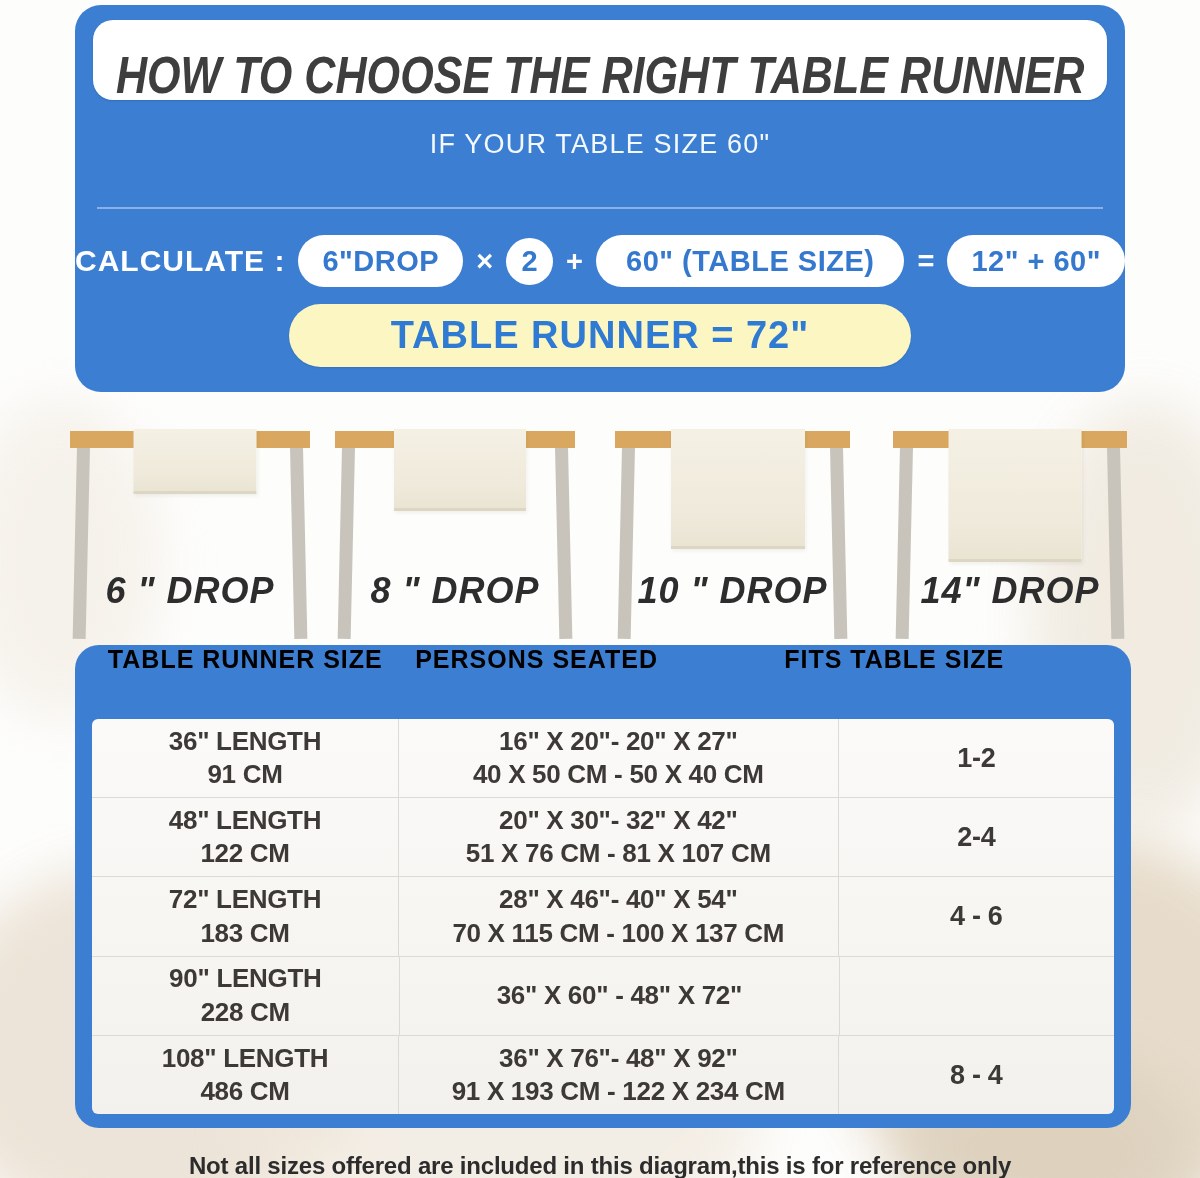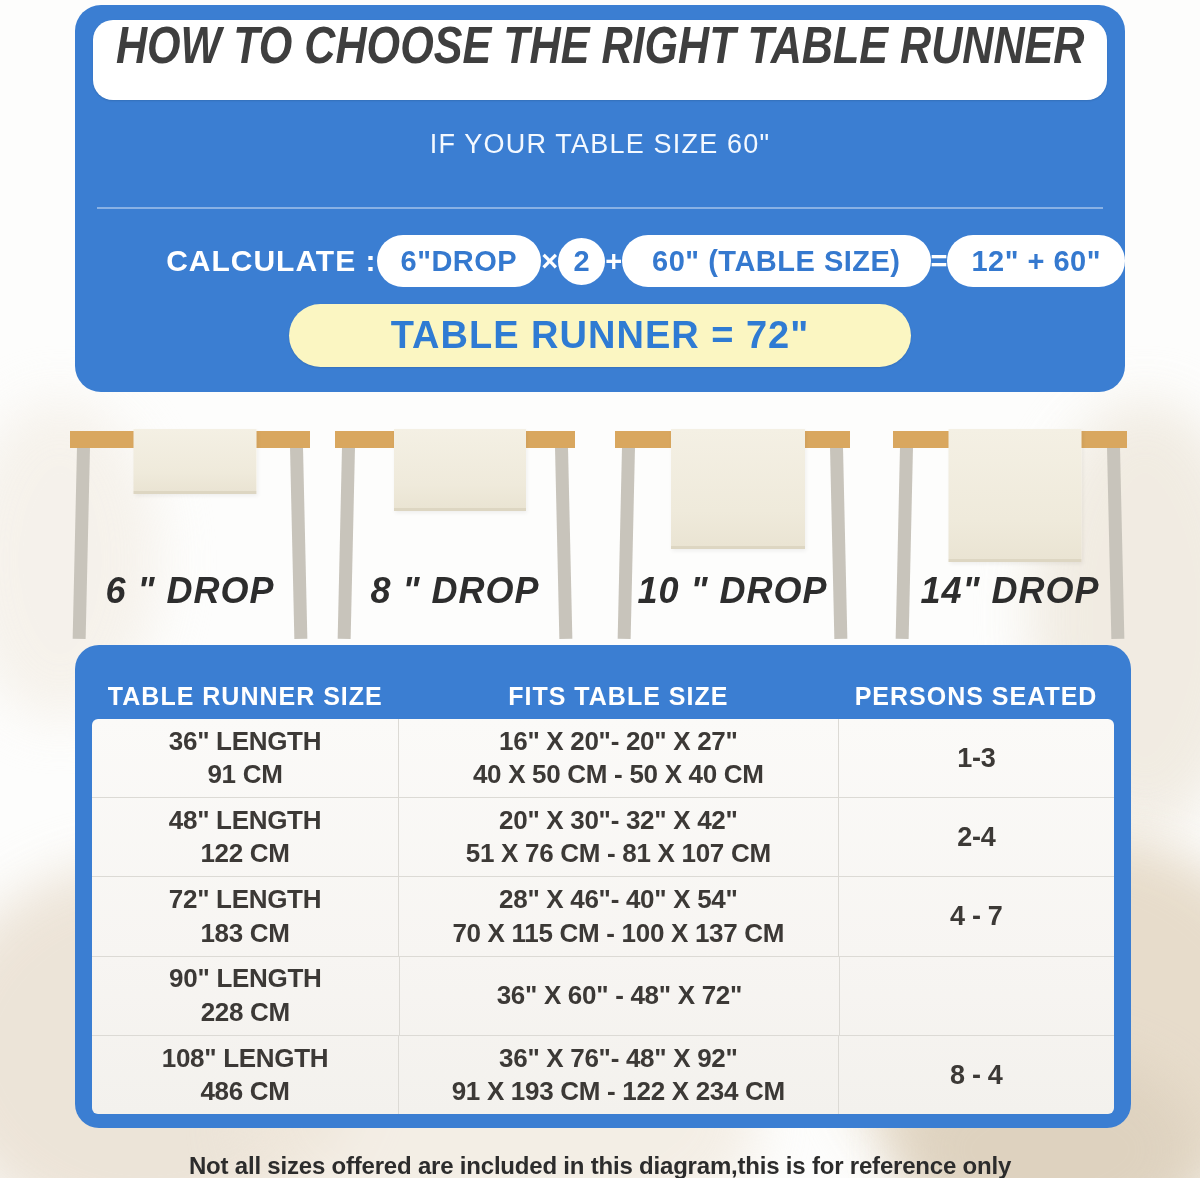--- a/index.html
+++ b/index.html
@@ -18,40 +18,40 @@
   .blob.b6{left:900px;top:1050px;width:300px;height:200px;background:#dcd0bd;opacity:.8;}
 
   
   .panel-top{
     position:absolute;left:75px;top:5px;width:1050px;height:387px;
     background:#3b7ed2;border-radius:26px;
   }
   .header-box{
     position:absolute;left:18px;top:15px;right:18px;height:80px;
     background:#ffffff;border-radius:20px;
-    display:flex;align-items:flex-start;justify-content:center;
+    display:flex;align-items:flex-end;justify-content:center;
     box-shadow:0 1px 2px rgba(0,0,0,.12);
   }
   .page-title{
     font-size:44px;font-weight:bold;font-style:italic;color:#3e3e3e;
     white-space:nowrap;letter-spacing:0px;transform:scale(.98,1.18);
   }
   .intro-line{
     position:absolute;left:0;width:100%;text-align:center;color:#f4f9ff;
     font-size:27px;letter-spacing:1.2px;font-weight:normal;
   }
   .intro-line.l1{top:124px;}
   .intro-line.l2{top:162px;}
   .panel-divider{
     position:absolute;top:202px;left:22px;right:22px;height:2px;
     background:rgba(255,255,255,.4);
   }
   .calc-row{
     position:absolute;top:230px;left:0;right:0;height:52px;
-    display:flex;align-items:center;justify-content:flex-end;
+    display:flex;align-items:center;justify-content:space-between;
     color:#ffffff;font-weight:bold;
   }
   .calc-label{font-size:30px;letter-spacing:1px;white-space:nowrap;}
   .pill{
     background:#ffffff;color:#3579cf;border-radius:27px;height:52px;
     display:flex;align-items:center;justify-content:center;
     font-size:29px;font-weight:bold;letter-spacing:.5px;padding:0 24px;white-space:nowrap;
   }
   .pill.wide{padding:0 30px;}
   .op{font-size:29px;}
@@ -94,21 +94,21 @@
     letter-spacing:1px;white-space:nowrap;
   }
 
   
   .panel-table{
     position:absolute;left:75px;top:645px;width:1056px;height:483px;
     background:#3b7ed2;border-radius:24px;
   }
   .tbl-header{
     position:absolute;left:17px;right:17px;top:0;height:66px;
-    display:flex;align-items:flex-end;color:#ffffff;font-weight:bold;
+    display:flex;align-items:flex-start;color:#000000;font-weight:bold;
   }
   .th{text-align:center;font-size:25px;letter-spacing:1px;}
   .c1{width:30%;}
   .c2{width:43%;}
   .c3{width:27%;}
   .tbl-body{
     position:absolute;left:17px;right:17px;top:74px;bottom:14px;
     background:linear-gradient(180deg,#fbfaf8 0%,#f7f5f2 60%,#f3f1ed 100%);
     border-radius:6px;display:flex;flex-direction:column;overflow:hidden;
   }
@@ -189,36 +189,36 @@
     <div class="tabletop"></div>
     <div class="runner-cloth"></div>
     <div class="drop-label">14" DROP</div>
   </div>
 
 </div>
 
 <div class="panel-table">
   <div class="tbl-header">
     <div class="th c1">TABLE RUNNER SIZE</div>
+    <div class="th c3">PERSONS SEATED</div>
     <div class="th c2">FITS TABLE SIZE</div>
-    <div class="th c3">PERSONS SEATED</div>
   </div>
   <div class="tbl-body">
 
     <div class="tr">
       <div class="td c1">
         <span>36" LENGTH</span>
         <span>91 CM</span>
       </div>
       <div class="td c2">
         <span>16" X 20"- 20" X 27"</span>
         <span>40 X 50 CM - 50 X 40 CM</span>
       </div>
       <div class="td c3">
-        <span>1-3</span>
+        <span>1-2</span>
       </div>
     </div>
 
     <div class="tr">
       <div class="td c1">
         <span>48" LENGTH</span>
         <span>122 CM</span>
       </div>
       <div class="td c2">
         <span>20" X 30"- 32" X 42"</span>
@@ -232,21 +232,21 @@
     <div class="tr">
       <div class="td c1">
         <span>72" LENGTH</span>
         <span>183 CM</span>
       </div>
       <div class="td c2">
         <span>28" X 46"- 40" X 54"</span>
         <span>70 X 115 CM - 100 X 137 CM</span>
       </div>
       <div class="td c3">
-        <span>4 - 7</span>
+        <span>4 - 6</span>
       </div>
     </div>
 
     <div class="tr">
       <div class="td c1">
         <span>90" LENGTH</span>
         <span>228 CM</span>
       </div>
       <div class="td c2">
         <span>36" X 60" - 48" X 72"</span>

